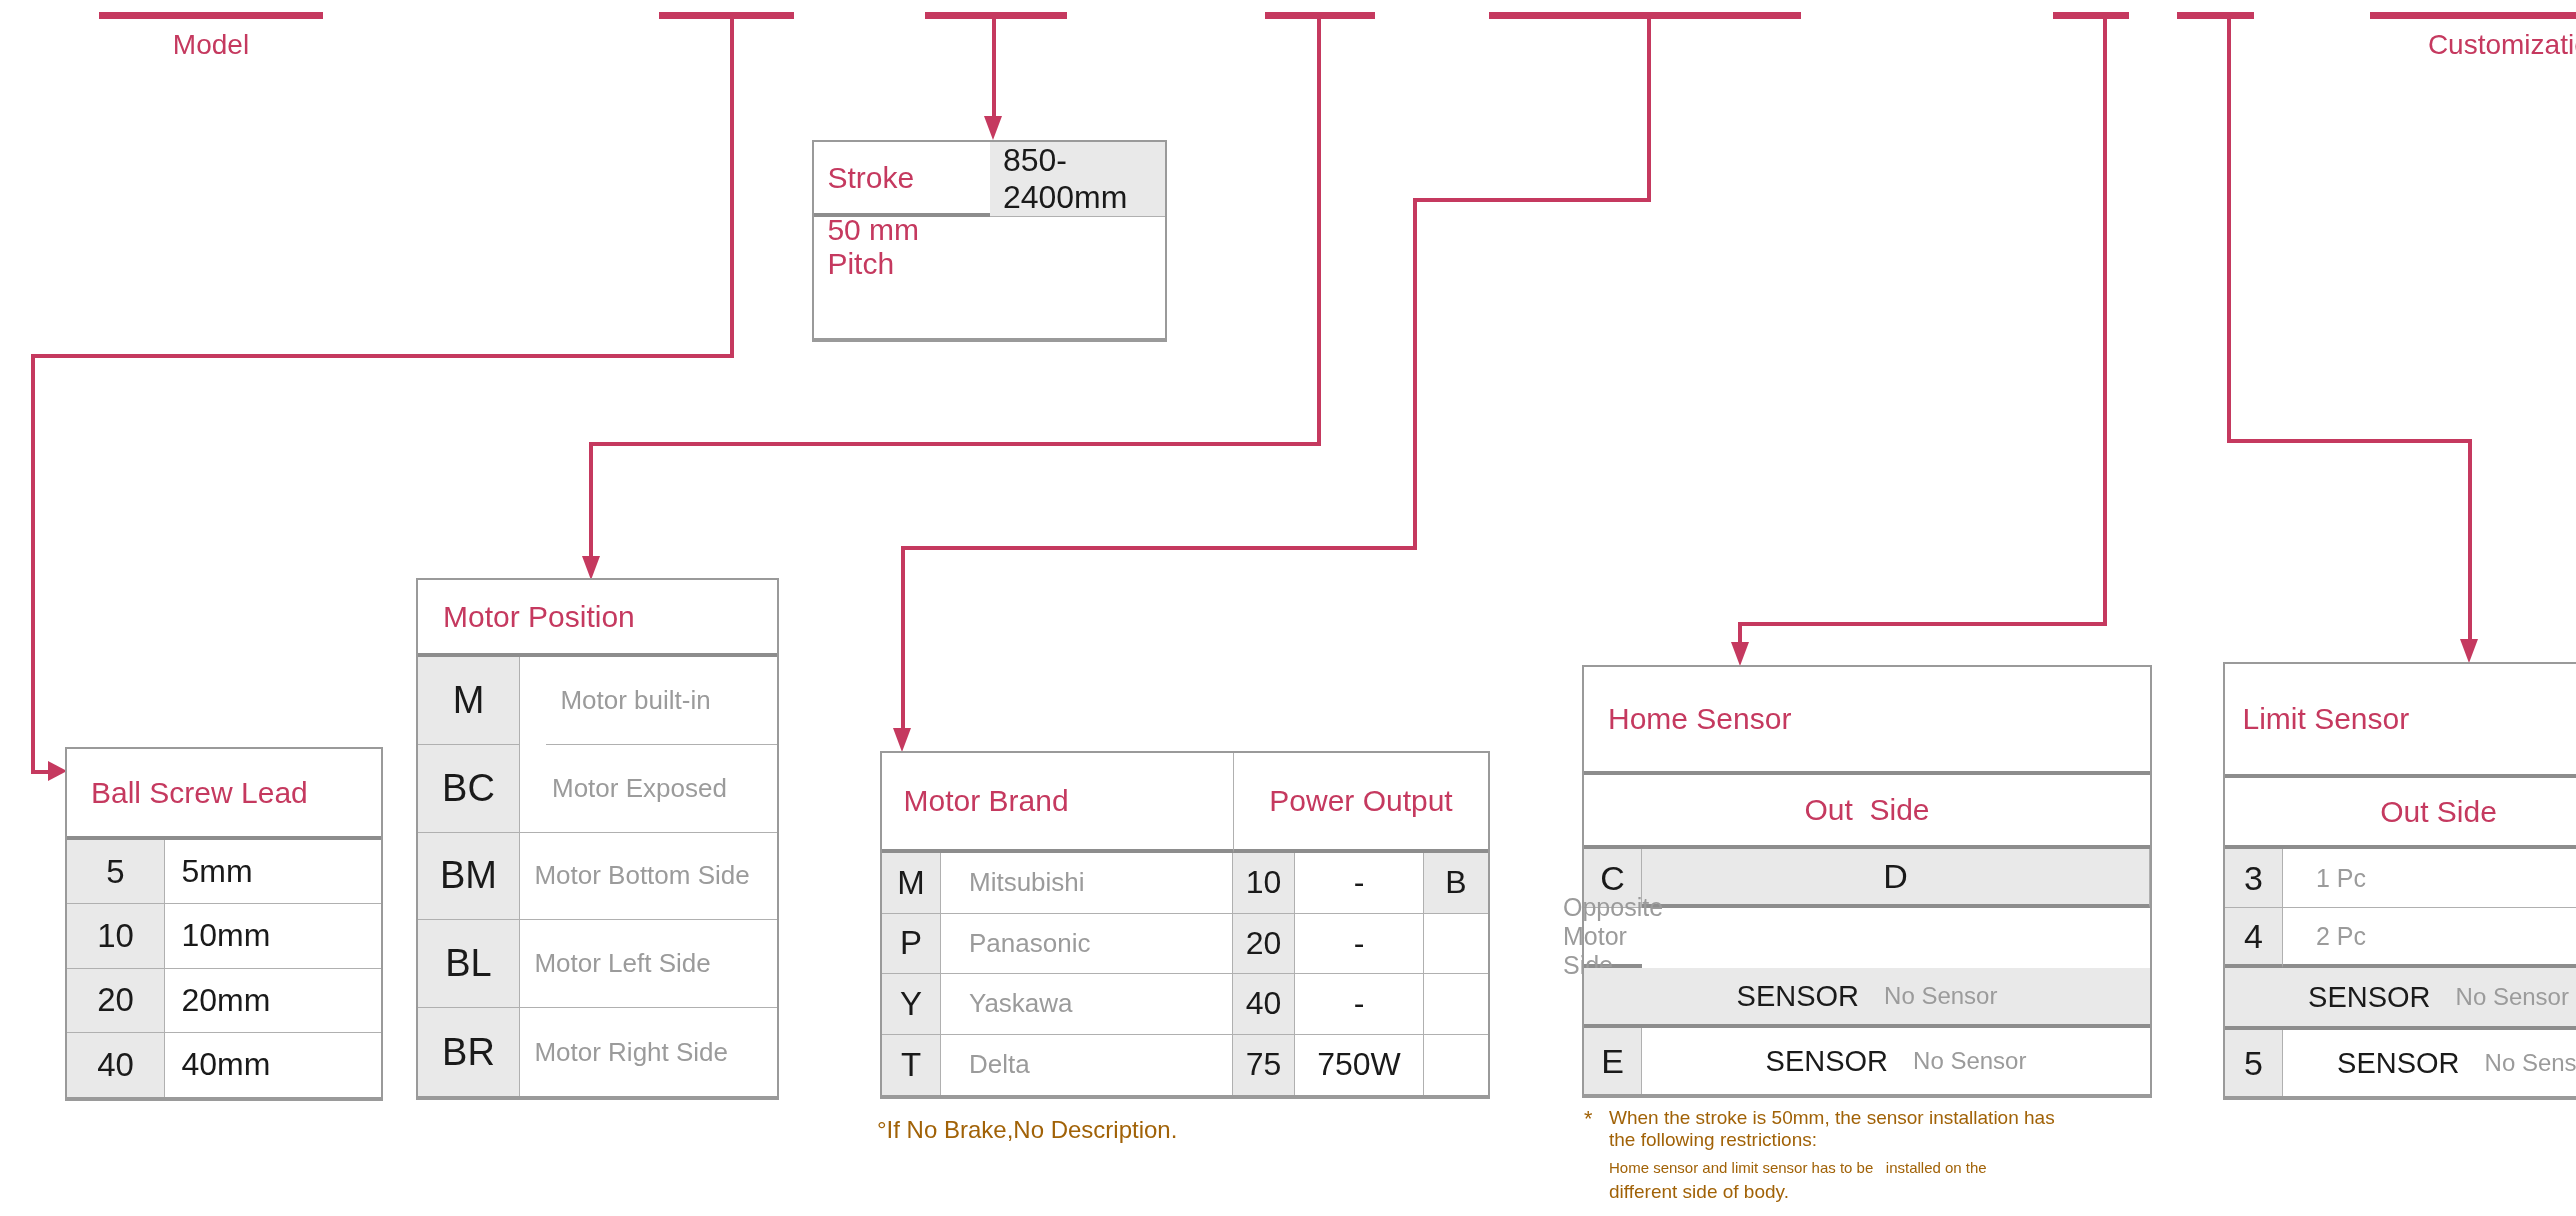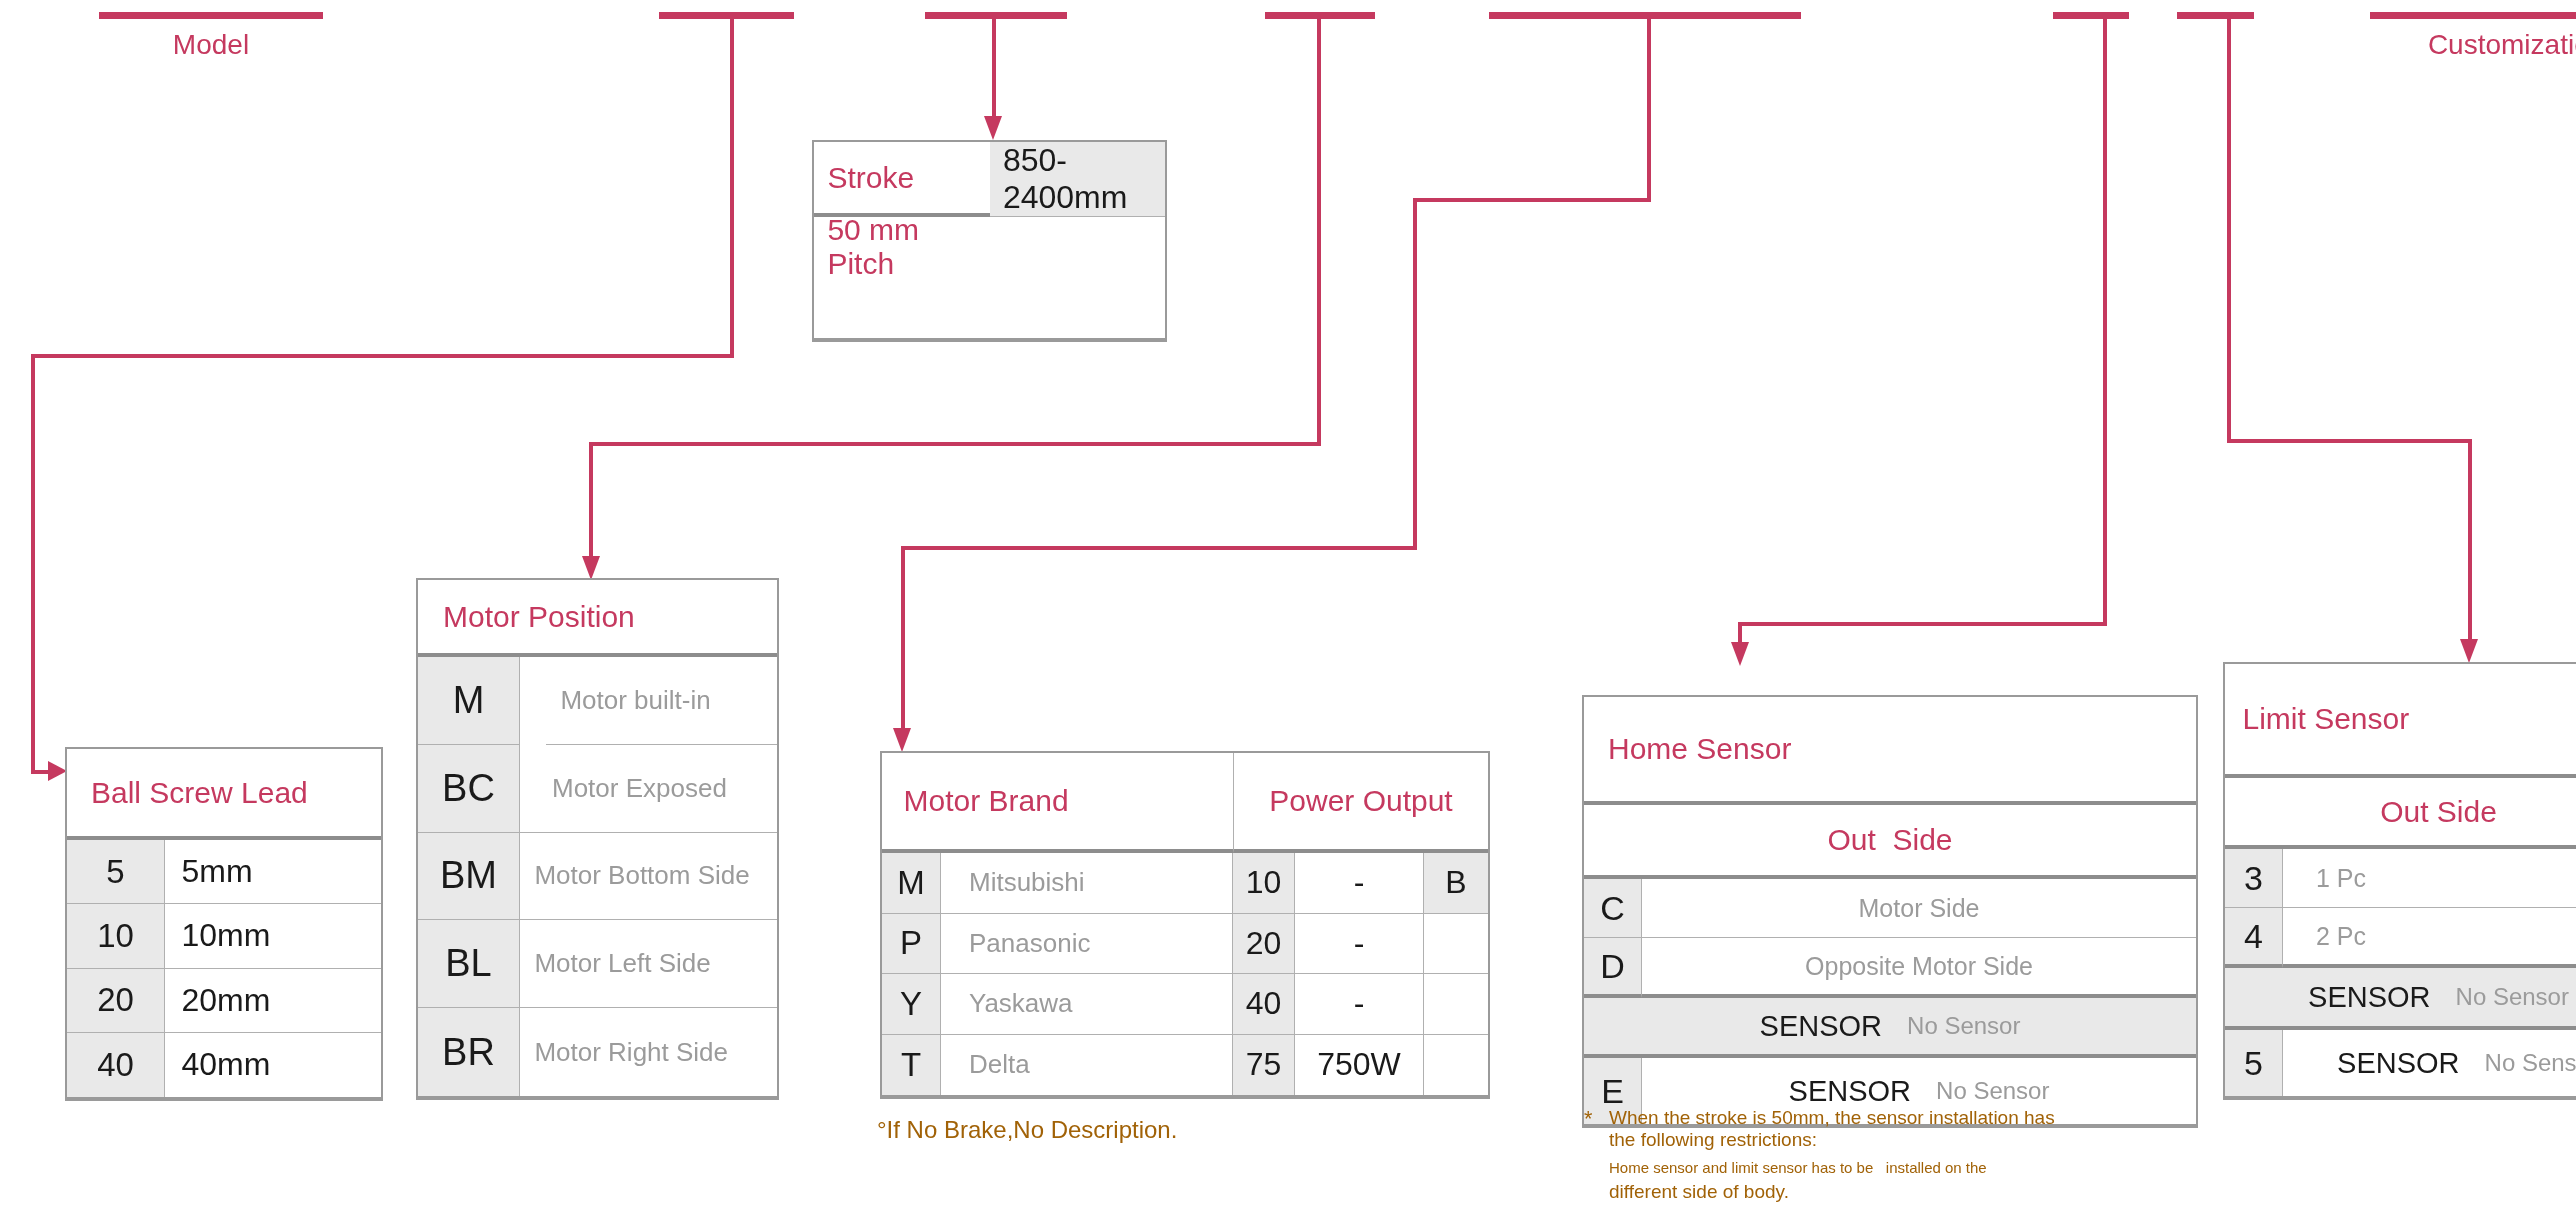--- a/index.html
+++ b/index.html
@@ -143,25 +143,24 @@
     <div class="cell val thin-r thin-b center">-</div>
     <div class="cell thin-b"></div>
 
     <div class="cell code thin-r">T</div>
     <div class="cell desc thin-r" style="padding-left:28px;">Delta</div>
     <div class="cell code thin-r" style="font-size:32px;">75</div>
     <div class="cell val thin-r center">750W</div>
     <div class="cell"></div>
   </div>
 
-  <div class="tbl" style="left:1582px;top:665px;width:616px;height:433px;grid-template-columns:58px 1fr;grid-template-rows:108px 74px 59px 60px 60px 1fr;margin-top:30px;">
+  <div class="tbl" style="left:1582px;top:665px;width:570px;height:433px;grid-template-columns:58px 1fr;grid-template-rows:108px 74px 59px 60px 60px 1fr;">
     <div class="cell title thick-b" style="grid-column:1/3;padding-left:24px;">Home Sensor</div>
     <div class="cell title thick-b center pre" style="grid-column:1/3;">Out  Side</div>
     <div class="cell code thin-r thin-b" style="font-size:34px;">C</div>
-    <div class="cell desc thin-b center" style="font-size:25px;">Motor Side</div>
     <div class="cell code thin-r thick-b" style="font-size:34px;">D</div>
     <div class="cell desc thick-b center" style="font-size:25px;">Opposite Motor Side</div>
     <div class="cell grayrow thick-b center" style="grid-column:1/3;">
       <span class="sensor-lbl">SENSOR</span>
       <span class="sensor-val">No Sensor</span>
     </div>
     <div class="cell code thin-r" style="font-size:34px;">E</div>
     <div class="cell center">
       <span class="sensor-lbl">SENSOR</span>
       <span class="sensor-val">No Sensor</span>

